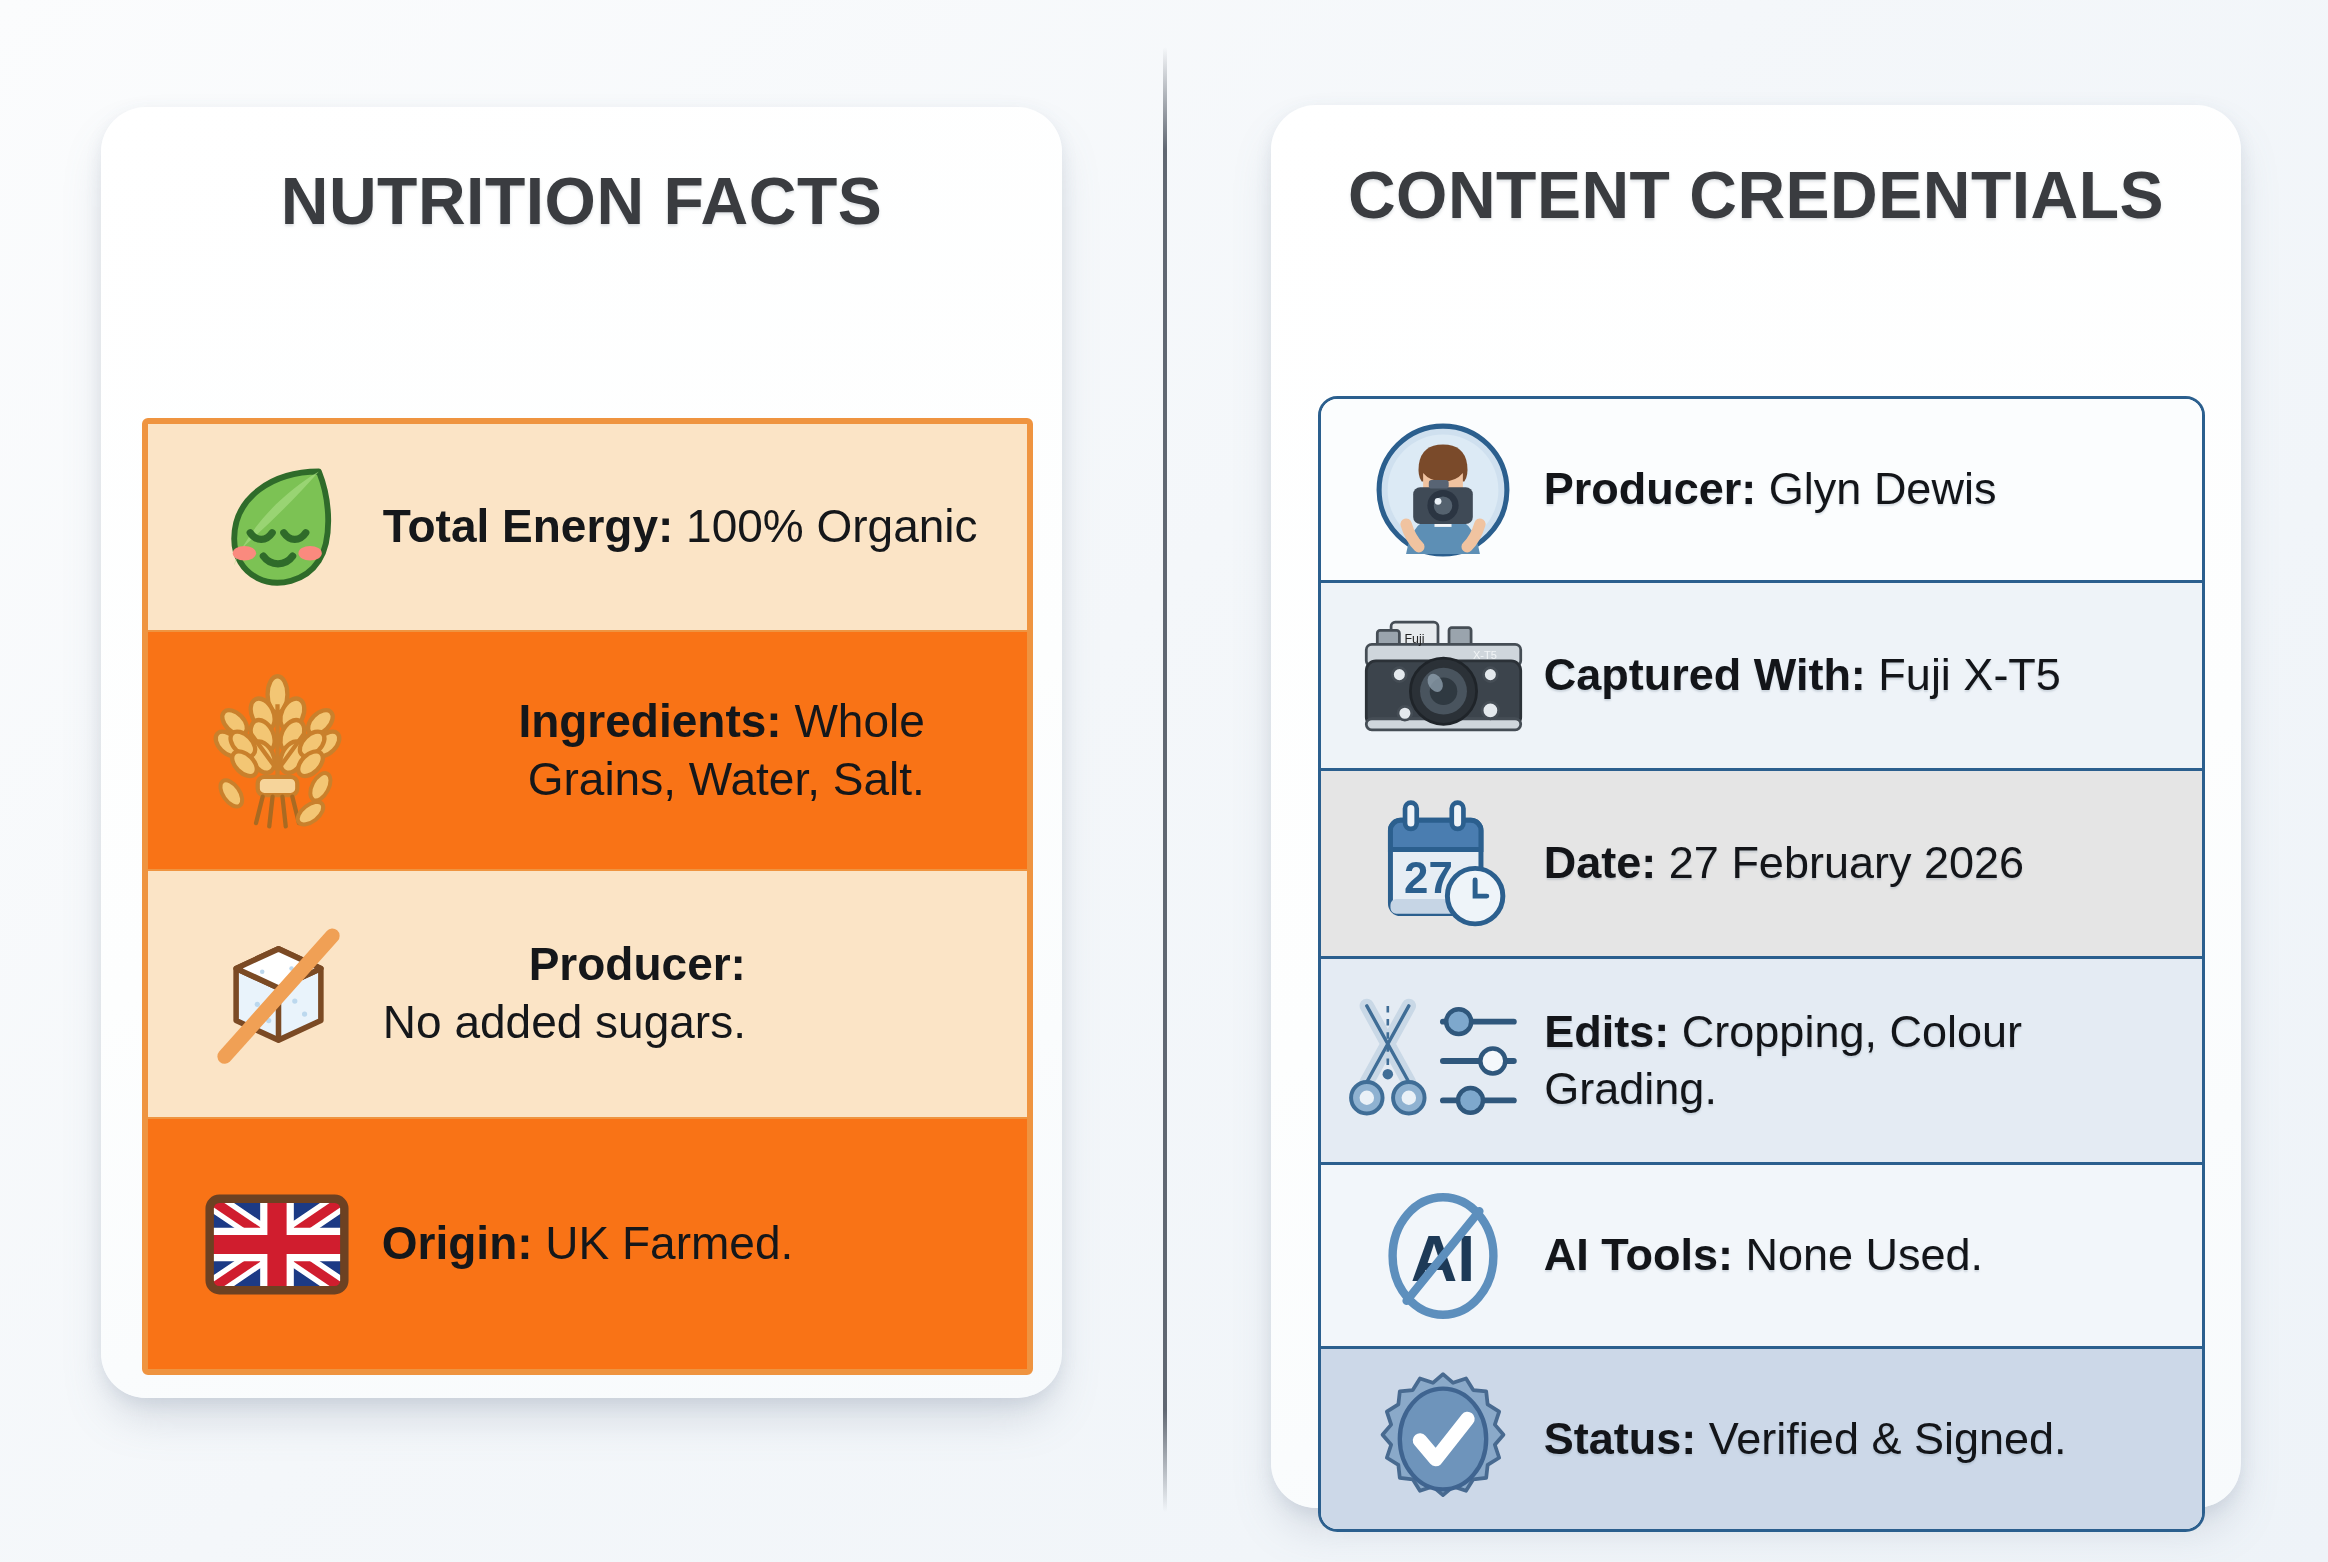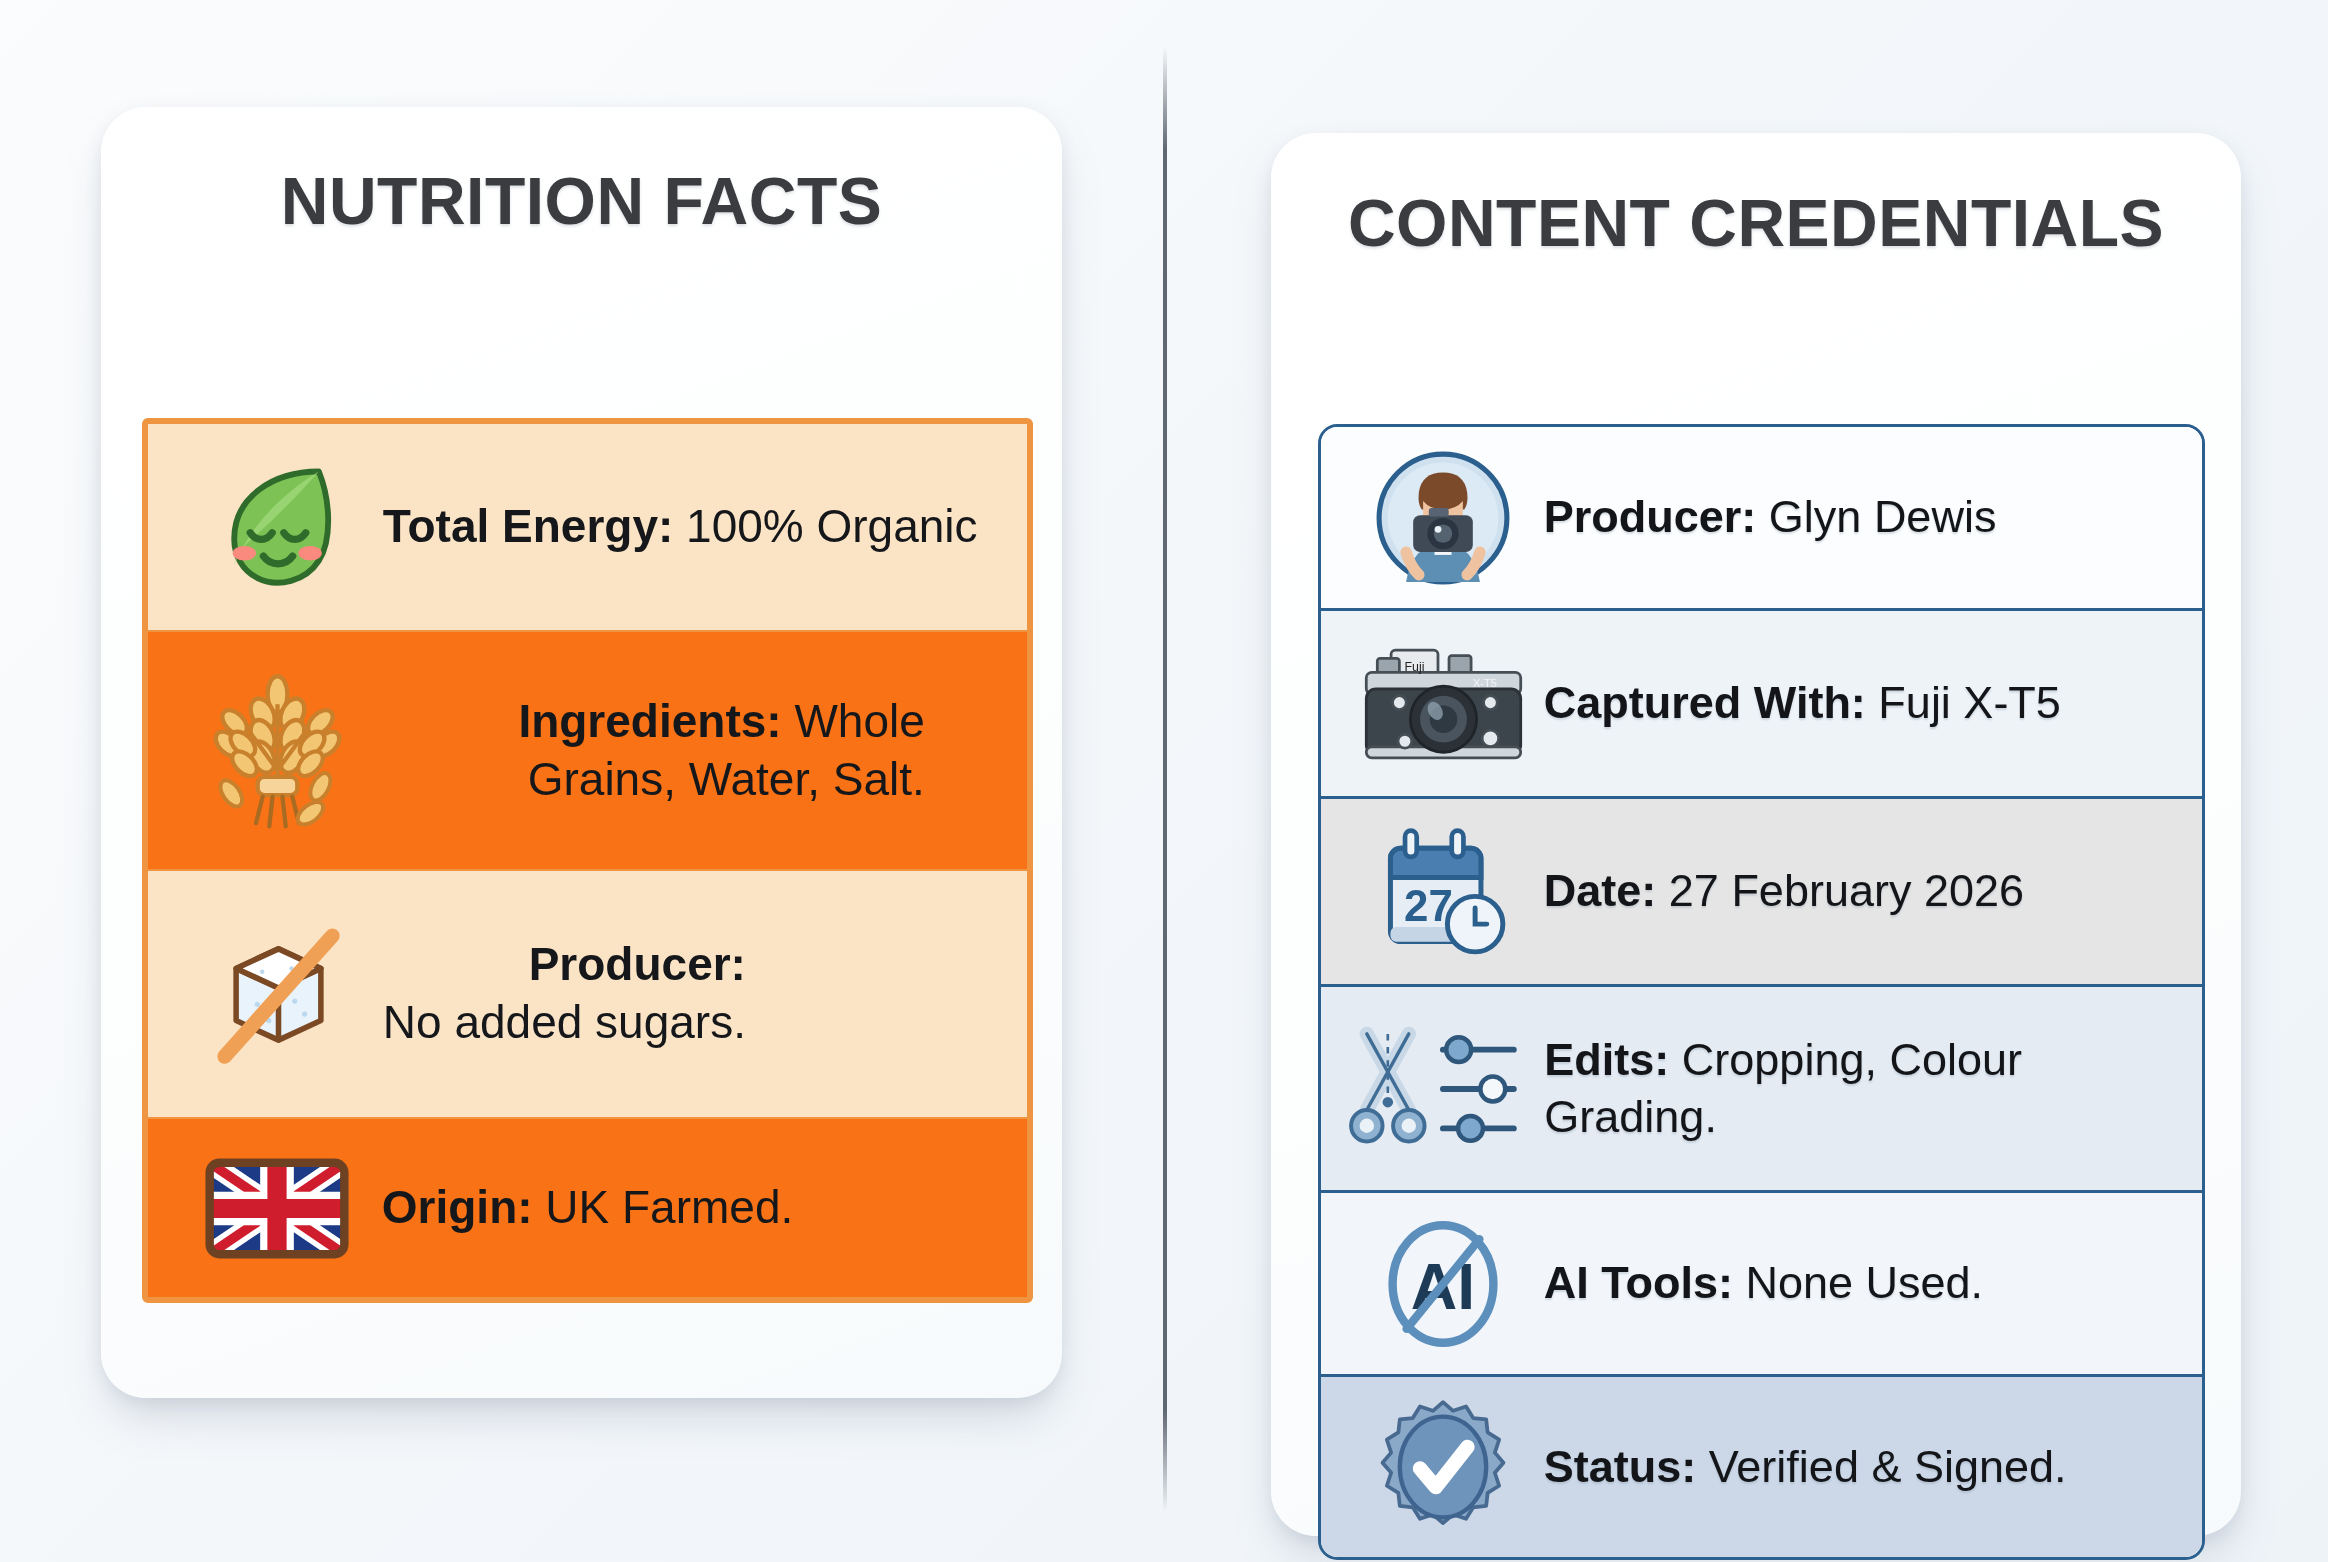--- a/index.html
+++ b/index.html
@@ -19,21 +19,21 @@
   }
 
   
   .panel{
     position:absolute;
     background:linear-gradient(160deg,#ffffff 0%,#fdfefe 55%,#f7fafc 100%);
     border-radius:45px;
     box-shadow:0 25px 45px -9.7px rgba(110,125,145,.26), 0 5.8px 15.5px rgba(110,125,145,.12);
   }
   .panel-left{left:101px;top:107px;width:961px;height:1291px;}
-  .panel-right{left:1271px;top:105px;width:970px;height:1403px;margin-top:28px;}
+  .panel-right{left:1271px;top:105px;width:970px;height:1403px;}
 
   .panel-title{
     text-align:center;font-weight:bold;color:#3a3c40;
     letter-spacing:0.5px;
     text-shadow:0 1.9px 2.9px rgba(120,130,145,.25);
   }
   .panel-left .panel-title{font-size:66px;margin-top:56px;}
   .panel-right .panel-title{font-size:66px;margin-top:52px;}
 
   
@@ -165,21 +165,21 @@
               </g>
             <path d="M17 88 L83 14" stroke="#f0a055" stroke-width="9" stroke-linecap="round"></path>
           </svg>
         </div>
         <div class="nf-text">
           <b>Producer:</b><br>
           <span>No added sugars.</span>
         </div>
       </div>
 
-      <div class="nf-row tint-b" style="height:178px">
+      <div class="nf-row tint-b" style="height:250px">
         <div class="nf-icon">
           <svg width="146" height="101" viewBox="0 0 120 84">
             <defs>
                 <clipPath id="ukclip">
                   <rect x="4" y="4" width="112" height="76" rx="8"></rect>
                 </clipPath>
               </defs>
             <rect x="4" y="4" width="112" height="76" rx="8" fill="#1c3a85"></rect>
             <g clip-path="url(#ukclip)">
               <path d="M4 4 L116 80 M116 4 L4 80" stroke="#ffffff" stroke-width="17"></path>

